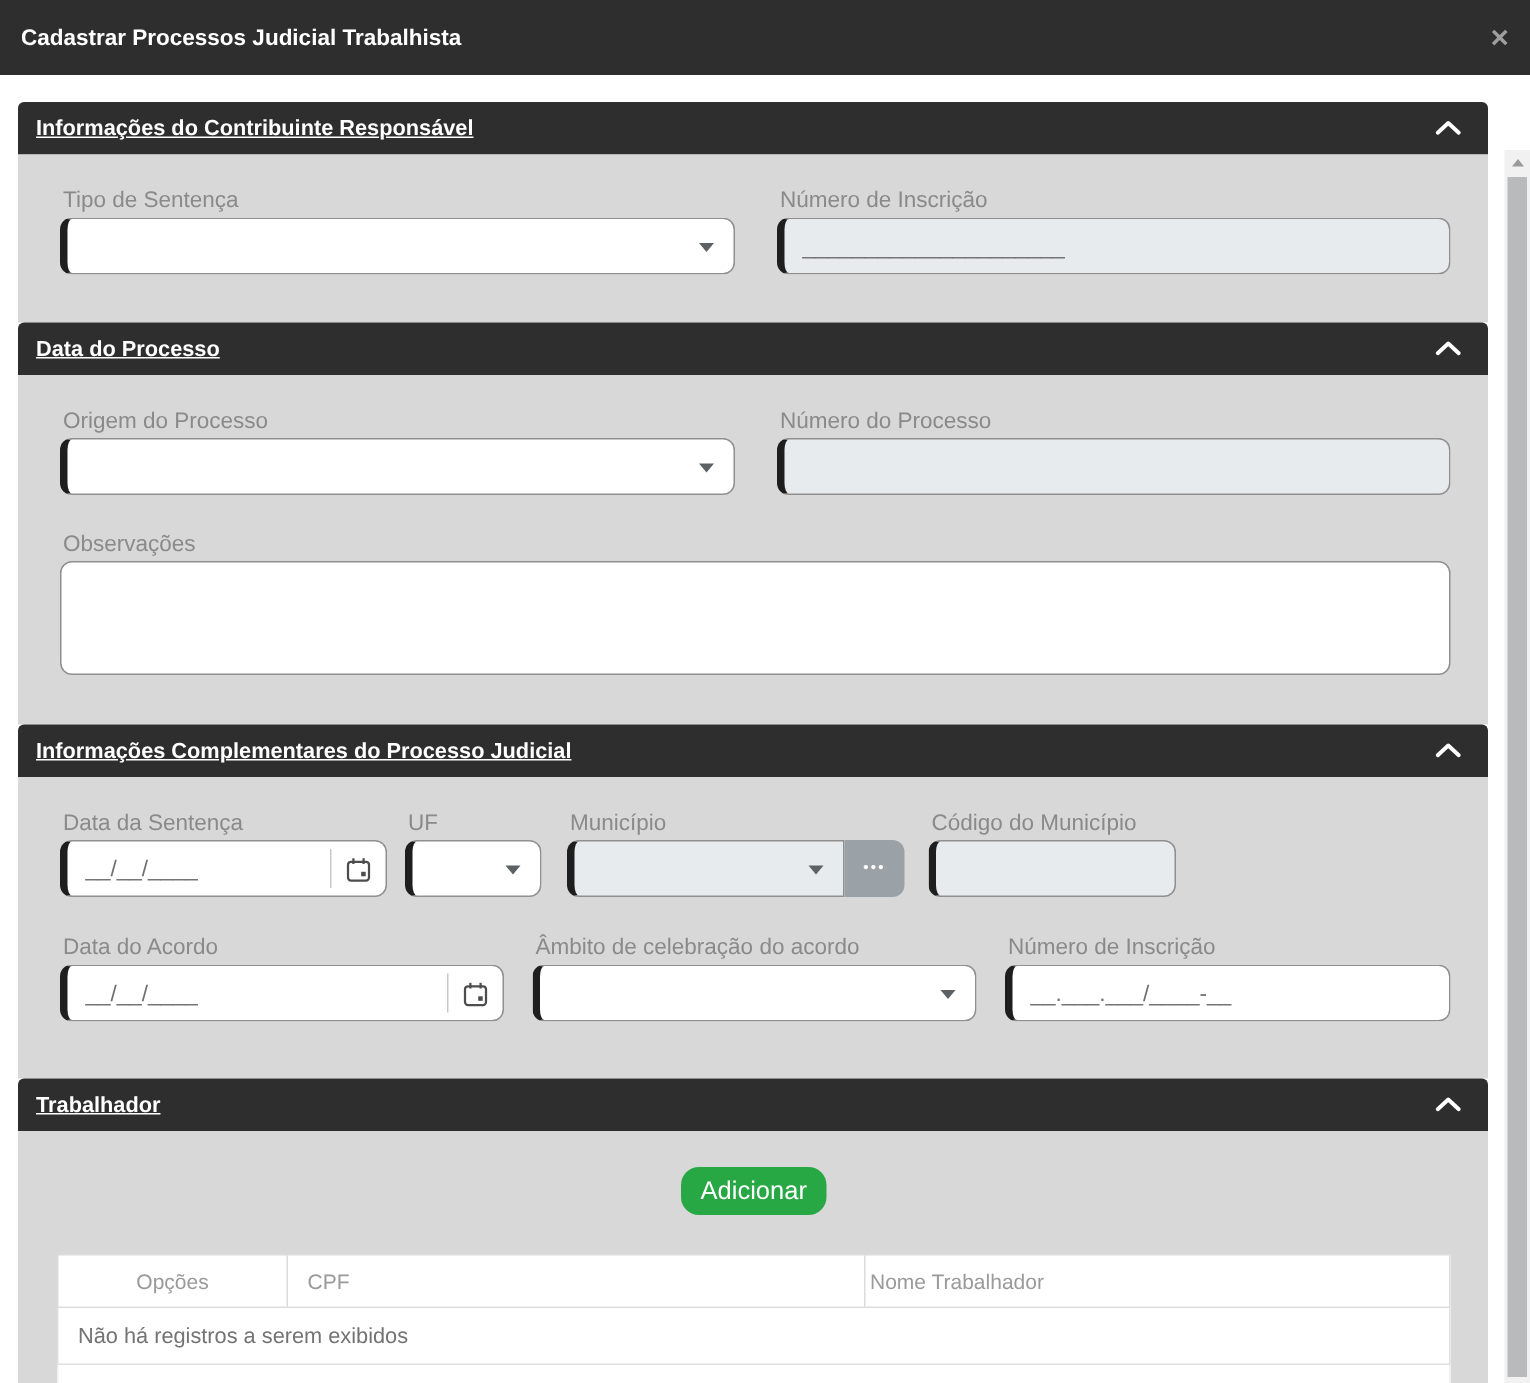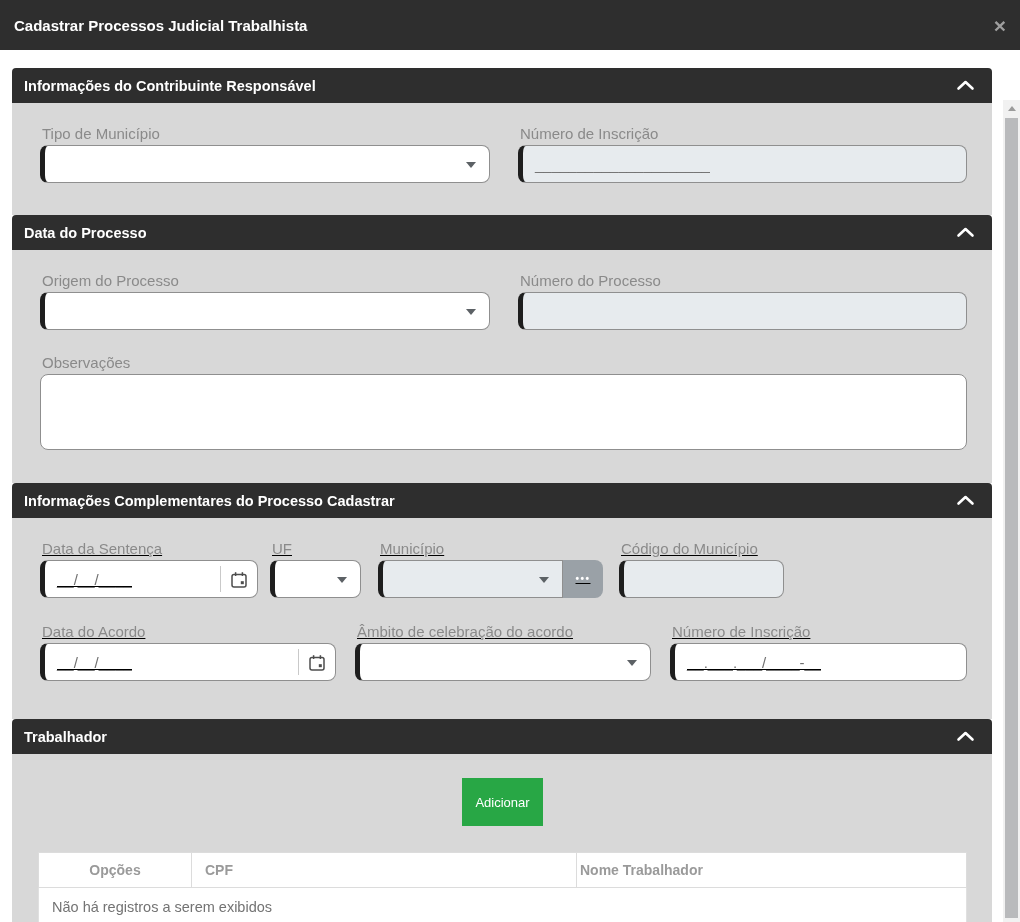--- a/index.html
+++ b/index.html
@@ -25,25 +25,25 @@
   
   .bodywrap { position: relative; width: 1020px; height: 872px; }
   .content { width: 980px; margin-left: 12px; padding-top: 18px; }
 
   
   .card-header {
     height: 35px; background: #2e2e2e; color: #fff;
     display: flex; align-items: center; justify-content: space-between;
     padding: 0 17px 0 12px; border-radius: 4px 4px 0 0;
   }
-  .card-header .ttl { font-size: 14.5px; font-weight: 700; }
+  .card-header .ttl { font-size: 14.5px; font-weight: 700; text-decoration: underline; }
   .card-body { background: #d8d8d8; }
   .cb1 { padding: 22px 25px 32px 28px; }
   .cb2 { padding: 22px 25px 33px 28px; }
-  .cb3 { padding: 22px 14px 38px 28px; text-decoration: underline; }
+  .cb3 { padding: 22px 14px 38px 28px; }
   .cb4 { padding: 24px 25px 30px 26px; height: 200px; }
 
   .frow { display: flex; }
   .field { display: flex; flex-direction: column; }
   .flabel { font-size: 15px; color: #8a8a8a; height: 20px; line-height: 18px; padding-left: 2px; }
 
   
   .ctrl {
     position: relative; height: 38px; background: #fff;
     border: 1px solid #8f8f8f; border-left: 5px solid #1e1e1e;
@@ -66,27 +66,27 @@
   .muni-group .ctrl { flex: 1; border-radius: 8px 0 0 8px; }
   .more-btn {
     width: 40px; height: 38px; border: none; background: #9aa1a7; color: #fff;
     border-radius: 0 8px 8px 0; cursor: pointer; font-size: 10px; letter-spacing: 1.5px;
     font-weight: 700; line-height: 38px; text-align: center;
   }
 
   
   .add-wrap { display: flex; justify-content: center; margin-bottom: 26px; }
   .btn-add {
-    background: #28a745; color: #fff; border: none; border-radius: 0;
-    height: 48px; padding: 0 13px; font-size: 13px; cursor: pointer;
+    background: #28a745; color: #fff; border: none; border-radius: 12px;
+    height: 32px; padding: 0 13px; font-size: 17px; cursor: pointer;
     font-family: "Liberation Sans", sans-serif;
   }
   .wtable { width: 929px; background: #fff; }
   .thead { display: flex; height: 36px; border: 1px solid #dcdcdc; background:#fff; }
-  .th { font-size: 14px; font-weight: 700; color: #9a9a9a; display: flex; align-items: center; }
+  .th { font-size: 14px; font-weight: 400; color: #9a9a9a; display: flex; align-items: center; }
   .c-opcoes { width: 152px; justify-content: center; }
   .c-cpf { width: 385px; padding-left: 13px; border-left: 1px solid #dcdcdc; }
   .c-nome { flex: 1; padding-left: 3px; border-left: 1px solid #dcdcdc; }
   .trow-empty {
     height: 38px; display: flex; align-items: center; padding-left: 13px;
     border: 1px solid #e0e0e0; border-top: none; font-size: 14.5px; color: #737373; background:#fff;
   }
   .tfoot { height: 44px; background: #fff; border-left:1px solid #eee; border-right:1px solid #eee; }
 
   
@@ -128,21 +128,21 @@
       <div class="card">
         <div class="card-header">
           <span class="ttl">Informações do Contribuinte Responsável</span>
           <svg width="19" height="11" viewBox="0 0 19 11">
             <polyline points="2.5,8.5 9.5,2 16.5,8.5" fill="none" stroke="#ffffff" stroke-width="2.6" stroke-linecap="round" stroke-linejoin="round"></polyline>
           </svg>
         </div>
         <div class="card-body cb1">
           <div class="frow">
             <div class="field w450">
-              <div class="flabel">Tipo de Município</div>
+              <div class="flabel">Tipo de Sentença</div>
               <div class="ctrl">
                 <span class="sel-arrow"></span>
               </div>
             </div>
             <div class="field w449">
               <div class="flabel">Número de Inscrição</div>
               <div class="ctrl disabled">
                 <span class="mask">_____________________</span>
               </div>
             </div>
@@ -172,21 +172,21 @@
           </div>
           <div class="field mt24">
             <div class="flabel">Observações</div>
             <div class="txtarea"></div>
           </div>
         </div>
       </div>
 
       <div class="card">
         <div class="card-header">
-          <span class="ttl">Informações Complementares do Processo Cadastrar</span>
+          <span class="ttl">Informações Complementares do Processo Judicial</span>
           <svg width="19" height="11" viewBox="0 0 19 11">
             <polyline points="2.5,8.5 9.5,2 16.5,8.5" fill="none" stroke="#ffffff" stroke-width="2.6" stroke-linecap="round" stroke-linejoin="round"></polyline>
           </svg>
         </div>
         <div class="card-body cb3">
           <div class="frow">
             <div class="field w218">
               <div class="flabel">Data da Sentença</div>
               <div class="ctrl">
                 <span class="mask">__/__/____</span>

